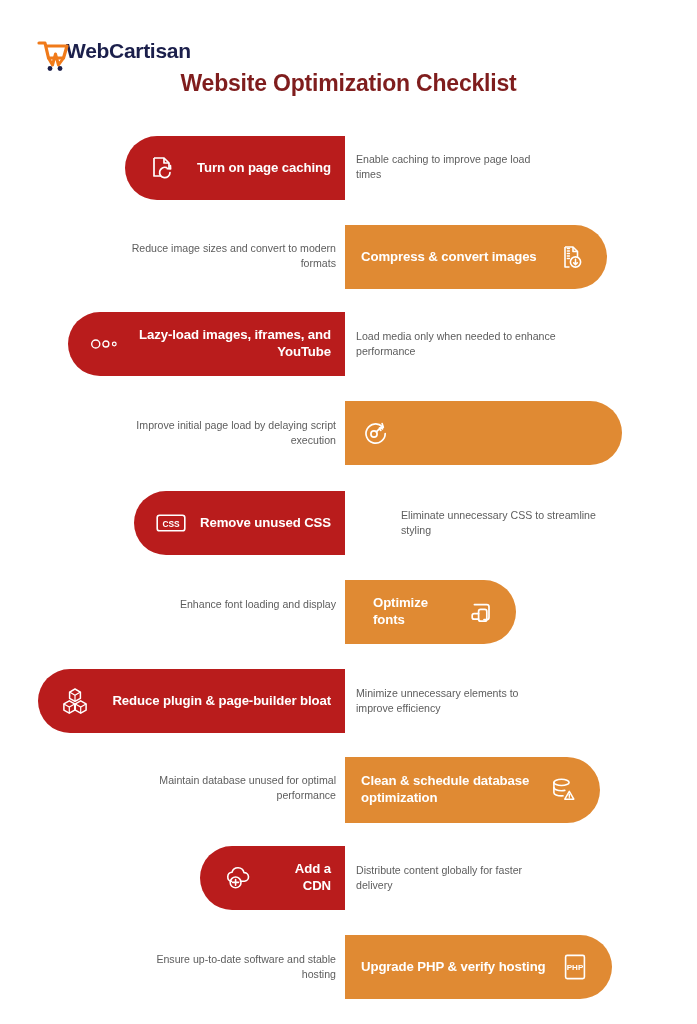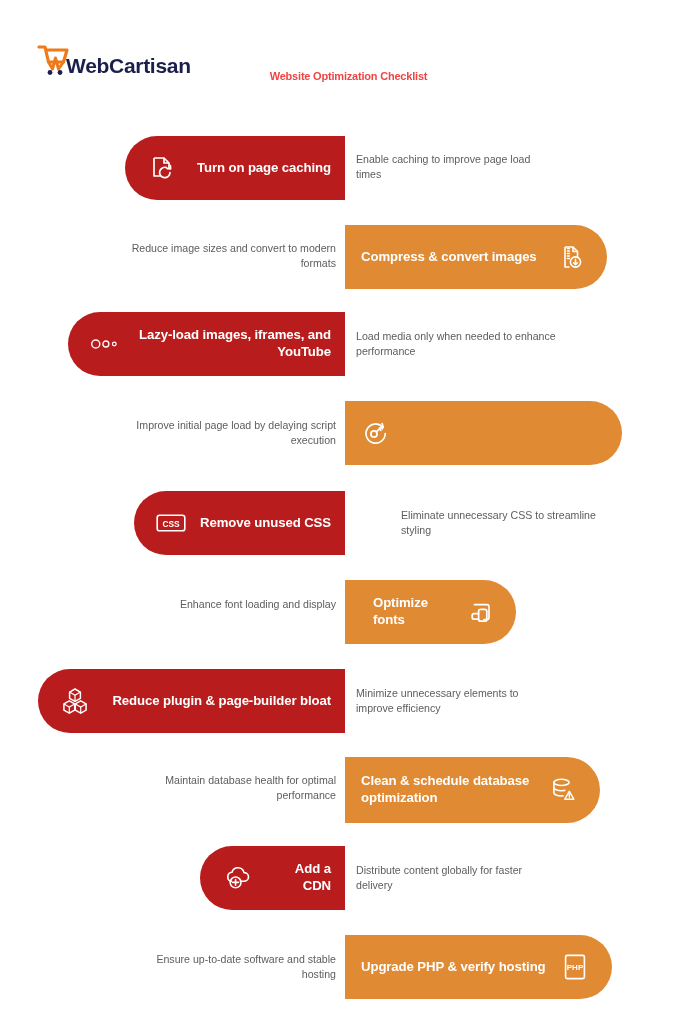--- a/index.html
+++ b/index.html
@@ -20,21 +20,21 @@
     position: absolute;
     top: 0; left: 0;
     width: 697px;
     height: 120px;
   }
   #logo {
     position: absolute;
     left: 36px;
     top: 40px;
     display: flex;
-    align-items: flex-end;
+    align-items: flex-start;
     height: 36px;
   }
   #logo .logo-mark {
     position: relative;
     width: 34px;
     height: 32px;
     margin-right: -4px;
   }
   #logo .logo-text {
     font-size: 21px;
@@ -45,23 +45,23 @@
   }
   #logo .logo-web { color: #1b1f4b; }
   #logo .logo-cart { color: #1b1f4b; }
 
   #page-title {
     position: absolute;
     left: 0;
     top: 70px;
     width: 697px;
     text-align: center;
-    font-size: 11px;
+    font-size: 23px;
     font-weight: bold;
-    color: #ef4444;
+    color: #7f1d1d;
     letter-spacing: -0.2px;
   }
 
   
   #rows {
     position: absolute;
     top: 0; left: 0;
     width: 697px;
     height: 1024px;
   }
@@ -268,21 +268,21 @@
         <svg width="28" height="28" viewBox="0 0 28 28">
           <ellipse cx="12.5" cy="6.4" rx="7.6" ry="3.1" fill="none" stroke="#fff" stroke-width="1.6"></ellipse>
           <path d="M4.9 6.4 v5.2 c0 1.7 3.4 3.1 7.6 3.1 c1.2 0 2.3 -0.1 3.3 -0.3" fill="none" stroke="#fff" stroke-width="1.6" stroke-linecap="round"></path>
           <path d="M4.9 11.6 v5.2 c0 1.7 3.4 3.1 7.6 3.1 c0.5 0 1 0 1.5 -0.1" fill="none" stroke="#fff" stroke-width="1.6" stroke-linecap="round"></path>
           <path d="M20.3 15.4 l4.5 7.8 h-9 z" fill="none" stroke="#fff" stroke-width="1.5" stroke-linejoin="round"></path>
           <path d="M20.3 18.2 v2.2" stroke="#fff" stroke-width="1.4" stroke-linecap="round"></path>
           <circle cx="20.3" cy="21.7" r="0.7" fill="#fff"></circle>
         </svg>
       </span>
     </div>
-    <div class="desc on-left" style="top:773px;">Maintain database health for optimal performance</div>
+    <div class="desc on-left" style="top:773px;">Maintain database unused for optimal performance</div>
   </div>
 
   <div class="row">
     <div class="pill left" style="left:200px; width:145px; top:846px; height:64px;">
       <span class="pill-icon">
         <svg width="28" height="26" viewBox="0 0 28 26">
           <path d="M8.5 16.4 A4.6 4.6 0 0 1 9 7.3 A6.2 6.2 0 0 1 21 7.6 A4.3 4.3 0 0 1 21.4 16.2 h-4" fill="none" stroke="#fff" stroke-width="1.6" stroke-linecap="round" stroke-linejoin="round"></path>
           <circle cx="12.6" cy="17.4" r="5.4" fill="none" stroke="#fff" stroke-width="1.6"></circle>
           <path d="M12.6 14.5 v5.8 M9.7 17.4 h5.8" stroke="#fff" stroke-width="1.6" stroke-linecap="round"></path>
         </svg>

